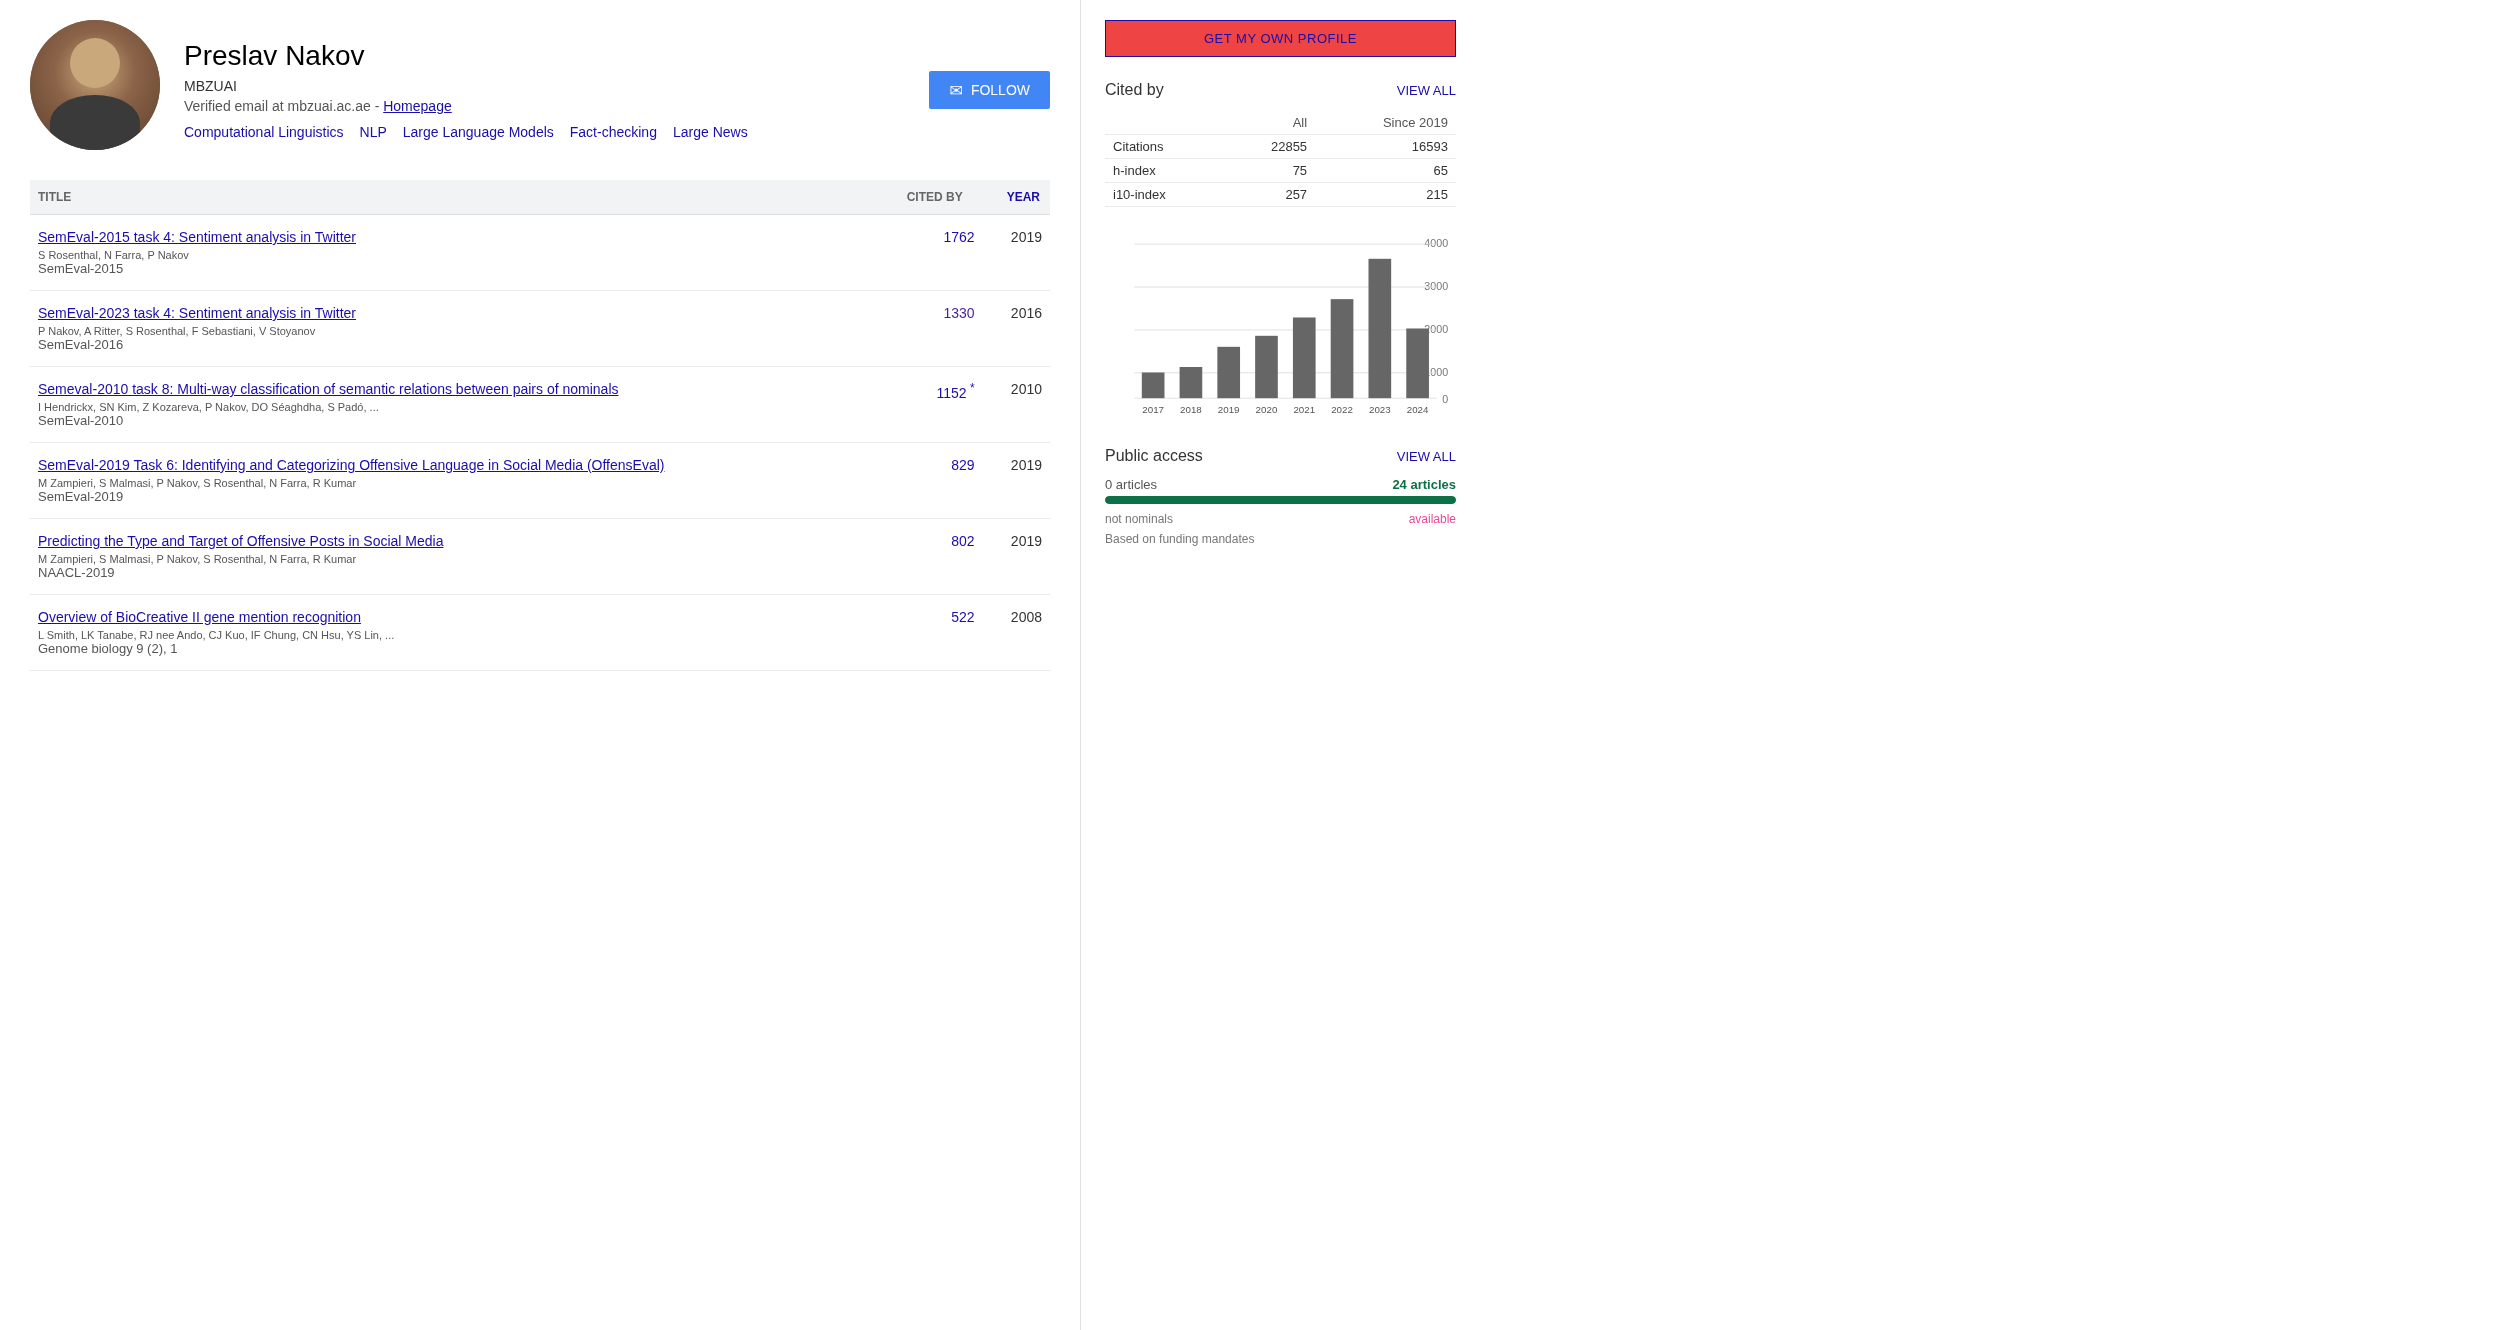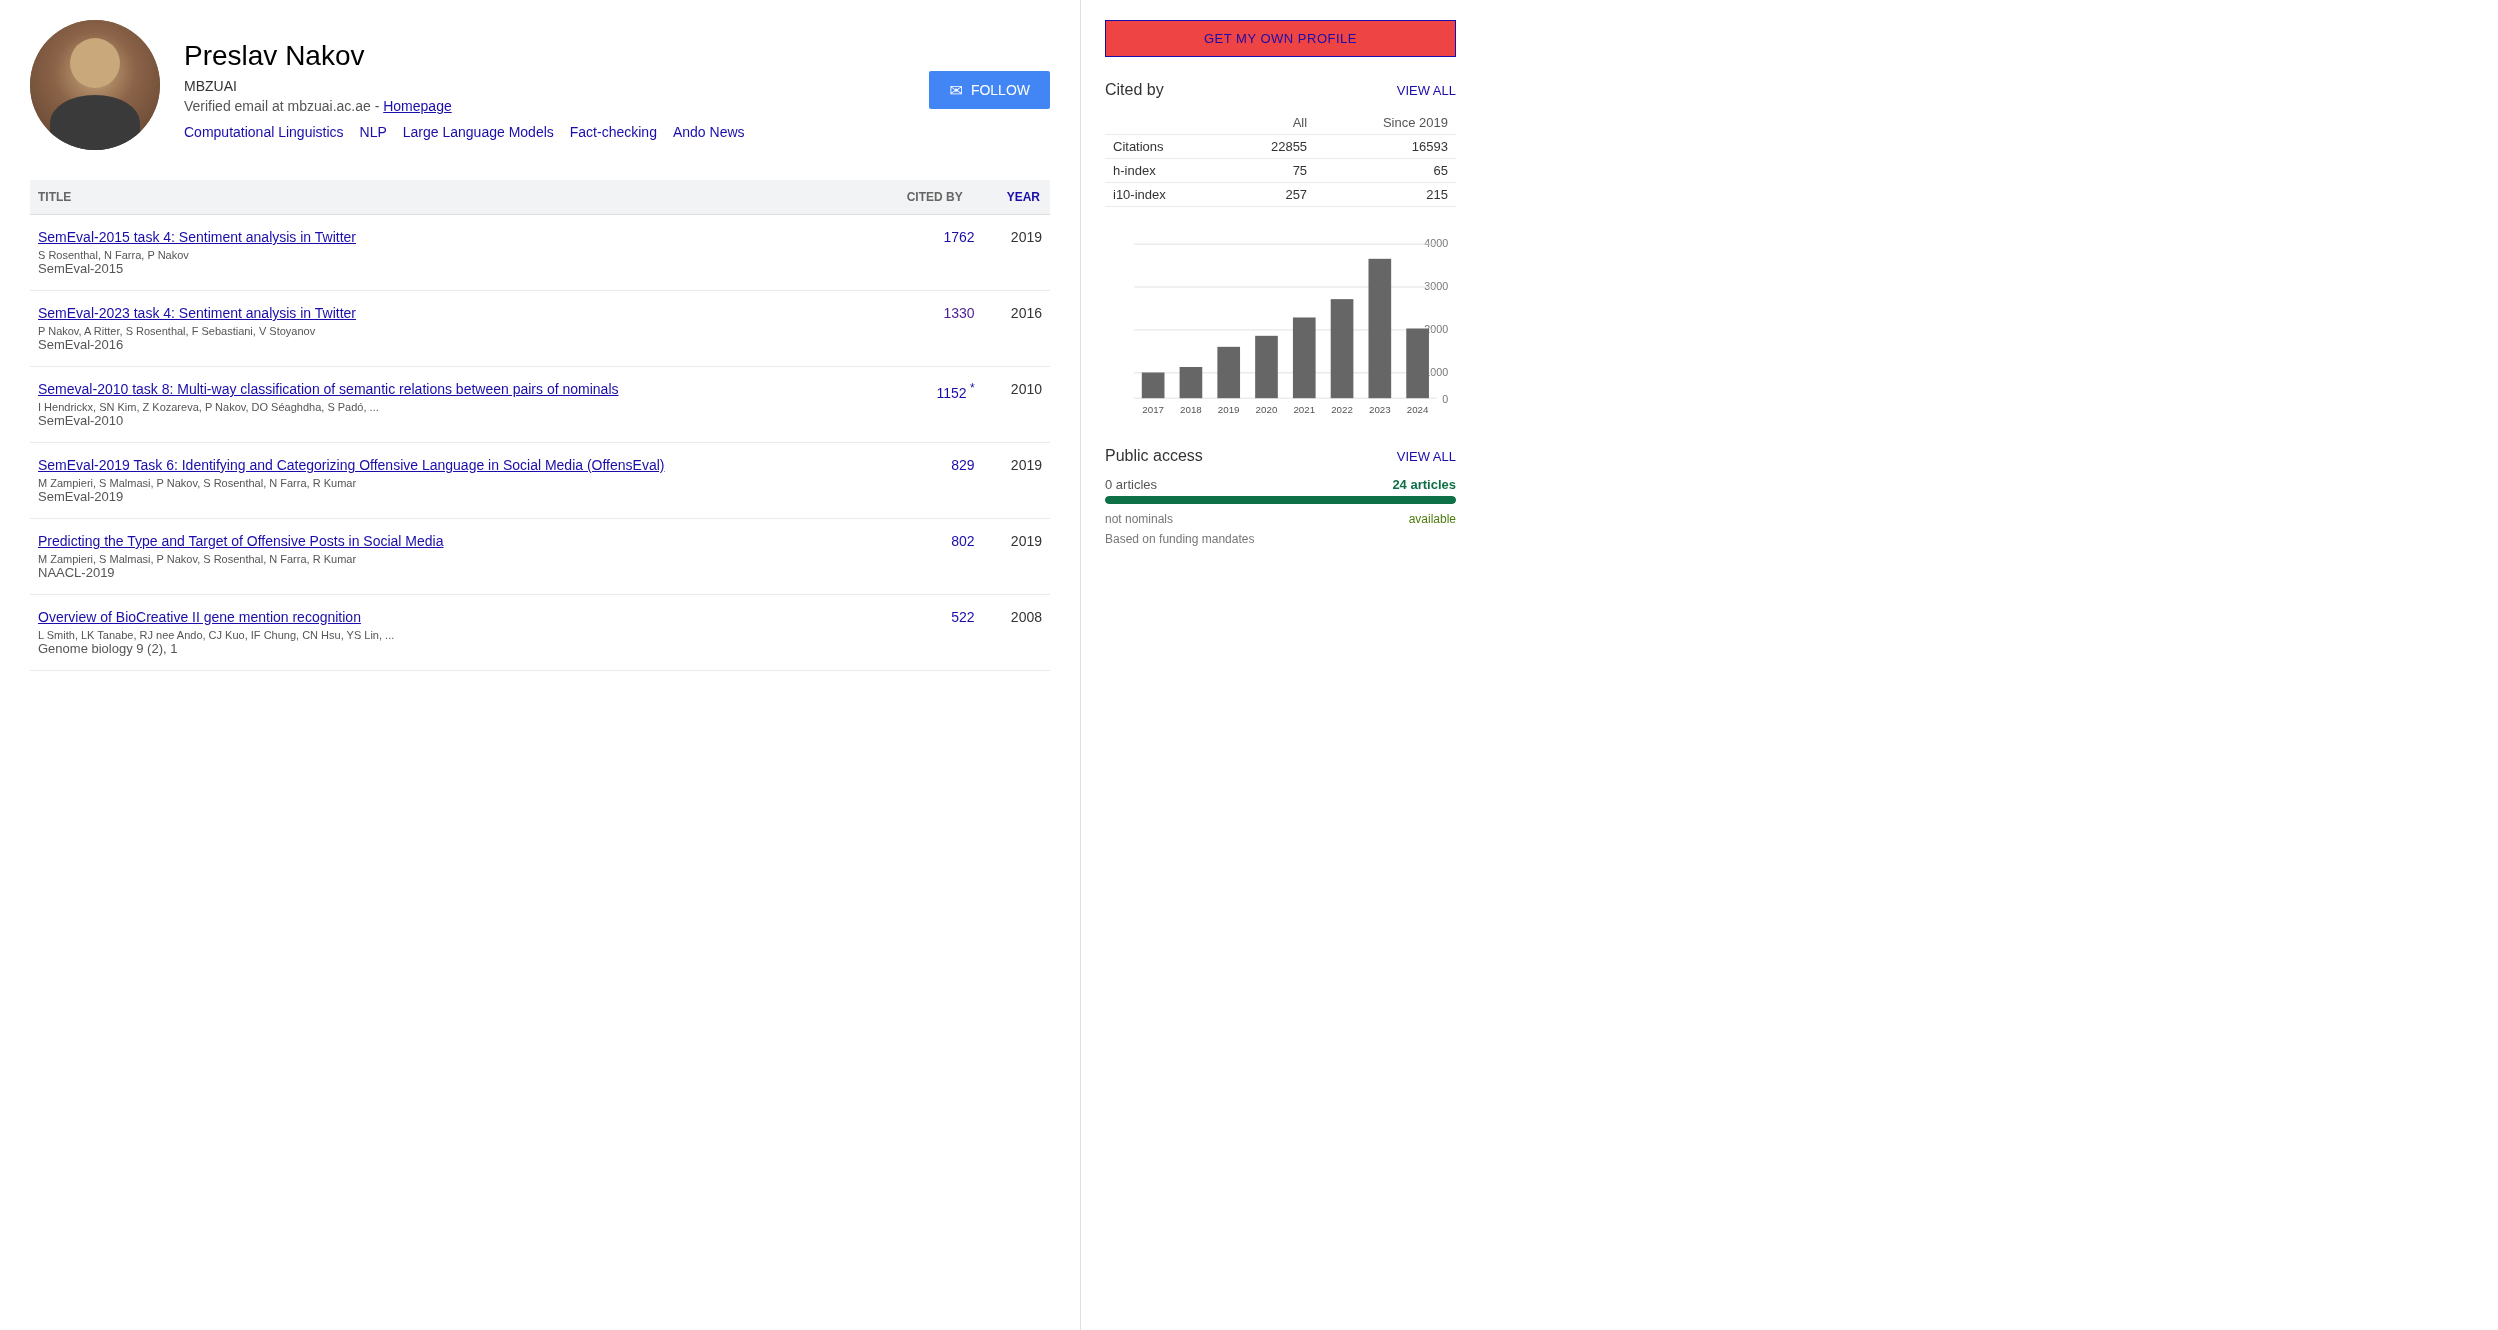--- a/index.html
+++ b/index.html
@@ -133,21 +133,21 @@
         <div class="profile-affiliation">MBZUAI</div>
         <div class="profile-email">
           <span>Verified email at mbzuai.ac.ae - </span><a href="#">Homepage</a>
         </div>
         <div class="profile-interests">
 
         <a href="#" class="interest-tag">Computational Linguistics</a>
             <a href="#" class="interest-tag">NLP</a>
             <a href="#" class="interest-tag">Large Language Models</a>
             <a href="#" class="interest-tag">Fact-checking</a>
-            <a href="#" class="interest-tag">Ando News</a>
+            <a href="#" class="interest-tag">Large News</a>
           </div>
       </div>
 
       <button class="follow-btn">
         <span class="follow-icon">✉</span>
         <span>FOLLOW</span>
       </button>
     </div>
 
     <div class="papers-section">
@@ -303,19 +303,19 @@
       <div class="access-bar-container">
         <div class="access-labels">
           <span class="access-label-left">0 articles</span>
           <span class="access-label-right">24 articles</span>
         </div>
         <div class="access-bar">
           <div class="access-bar-fill" id="access-bar-fill" style="width: 100%;"></div>
         </div>
         <div class="access-sublabels">
           <span>not nominals</span>
-          <span style="color:#4d7c0f;text-align:center;">available</span>
+          <span style="color:#ec4899;text-align:center;">available</span>
         </div>
         <div class="access-note">Based on funding mandates</div>
       </div>
     </div>
   </div>
 </div>
 
 </body></html>

